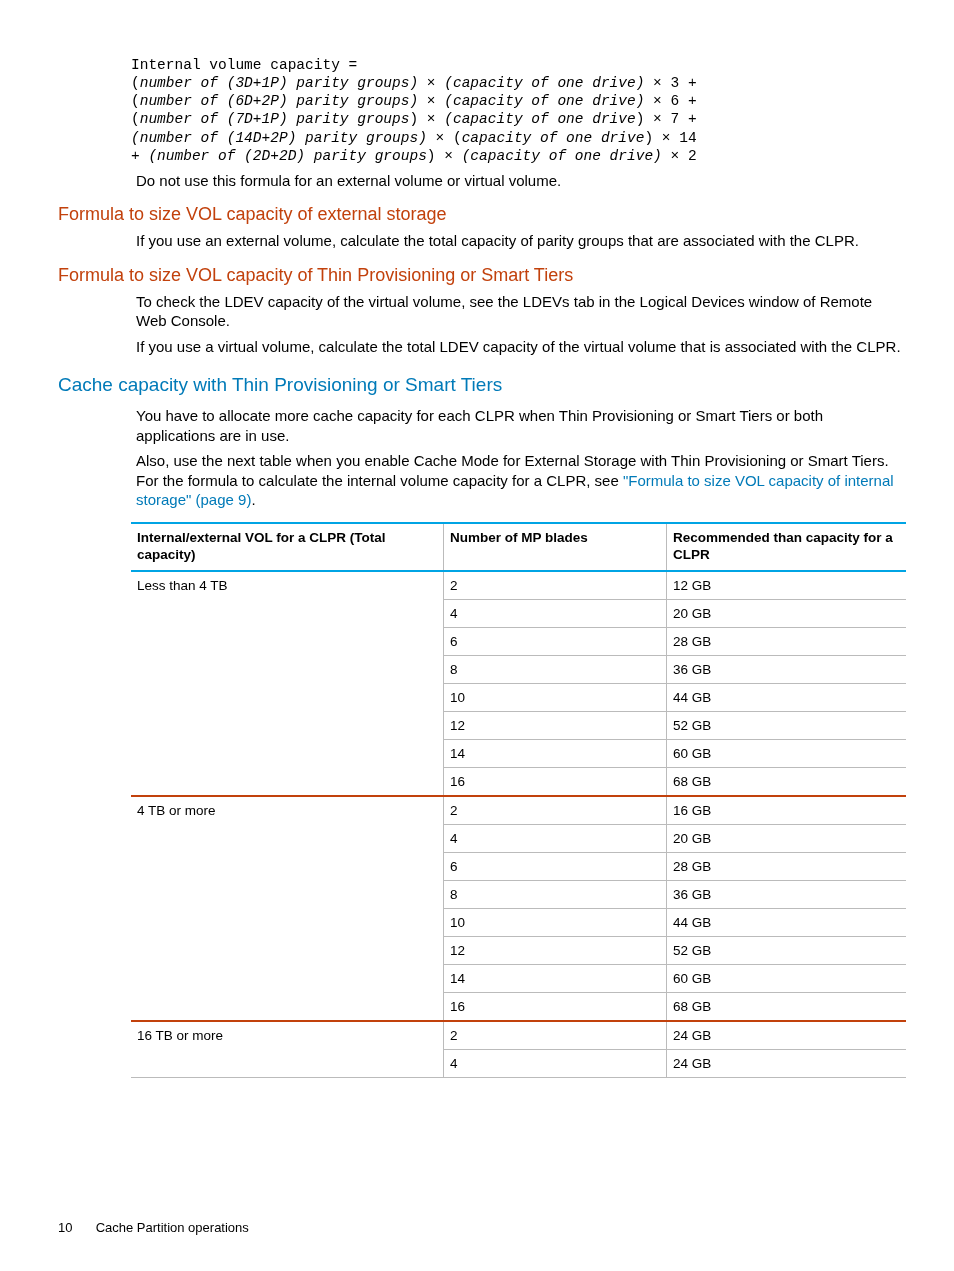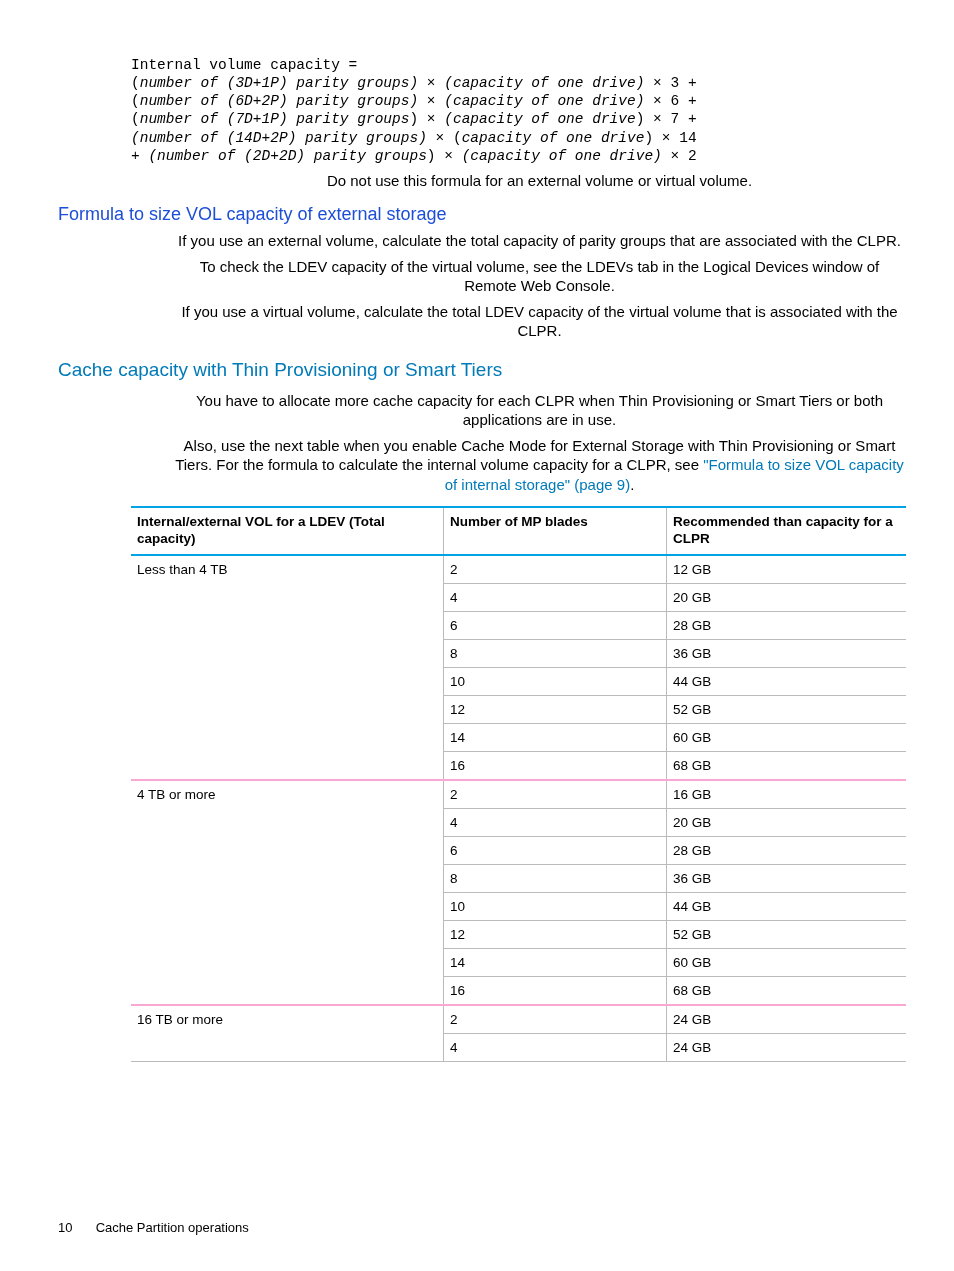--- a/index.html
+++ b/index.html
@@ -20,28 +20,27 @@
   }
   .code-block {
     font-family: "Courier New", Courier, monospace;
     font-size: 14.5px;
     line-height: 1.25;
     margin-left: 73px;
     white-space: pre;
   }
   .code-block .italic { font-style: italic; }
   .body-text {
-    margin-left: 117px;
+    margin-left: 78px;
     line-height: 1.3;
     margin-top: 6px;
     margin-bottom: 6px;
-    text-align: center;
   }
   .h3 {
-    color: #1d4ed8;
+    color: #c2410c;
     font-size: 18px;
     font-weight: normal;
     margin: 14px 0 6px 0;
   }
   .h2 {
     color: #007ab8;
     font-size: 19px;
     font-weight: normal;
     margin: 18px 0 10px 0;
   }
@@ -71,21 +70,21 @@
   table.data td {
     border-bottom: 1px solid #bbb;
     border-left: 1px solid #bbb;
     border-right: 1px solid #bbb;
     padding: 6px 6px;
     vertical-align: top;
     font-weight: normal;
   }
   table.data td:first-child { border-left: none; }
   table.data td:last-child  { border-right: none; }
-  table.data tr.group-start td { border-top: 2px solid #f9a8d4; }
+  table.data tr.group-start td { border-top: 2px solid #c2410c; }
   .footer {
     position: absolute;
     bottom: 36px;
     left: 58px;
     font-size: 13px;
   }
   .footer .pg { display:inline-block; width: 34px; }
 </style>
 </head>
 <body>
@@ -97,33 +96,34 @@
 <span>(</span><span class="italic">number of (6D+2P) parity groups)</span><span> × </span><span class="italic">(capacity of one drive)</span><span> × 6 +</span>
 <span>(</span><span class="italic">number of (7D+1P) parity groups</span><span>) × </span><span class="italic">(capacity of one drive</span><span>) × 7 +</span>
 <span class="italic">(number of (14D+2P) parity groups)</span><span> × (</span><span class="italic">capacity of one drive</span><span>) × 14</span>
 <span>+ </span><span class="italic">(number of (2D+2D) parity groups</span><span>) × </span><span class="italic">(capacity of one drive)</span><span> × 2</span></div>
 
   <p class="body-text">Do not use this formula for an external volume or virtual volume.</p>
 
   <div class="h3">Formula to size VOL capacity of external storage</div>
   <p class="body-text">If you use an external volume, calculate the total capacity of parity groups that are associated with the CLPR.</p>
 
+  <div class="h3">Formula to size VOL capacity of Thin Provisioning or Smart Tiers</div>
   <p class="body-text">To check the LDEV capacity of the virtual volume, see the LDEVs tab in the Logical Devices window of Remote Web Console.</p>
   <p class="body-text">If you use a virtual volume, calculate the total LDEV capacity of the virtual volume that is associated with the CLPR.</p>
 
   <div class="h2">Cache capacity with Thin Provisioning or Smart Tiers</div>
   <p class="body-text">You have to allocate more cache capacity for each CLPR when Thin Provisioning or Smart Tiers or both applications are in use.</p>
   <p class="body-text">
     <span>Also, use the next table when you enable Cache Mode for External Storage with Thin Provisioning or Smart Tiers. For the formula to calculate the internal volume capacity for a CLPR, see </span><span class="link">"Formula to size VOL capacity of internal storage" (page 9)</span><span>.</span>
   </p>
 
   <table class="data">
     <thead>
       <tr>
-        <th style="width:300px">Internal/external VOL for a LDEV (Total capacity)</th>
+        <th style="width:300px">Internal/external VOL for a CLPR (Total capacity)</th>
         <th style="width:210px">Number of MP blades</th>
         <th>Recommended than capacity for a CLPR</th>
       </tr>
     </thead>
     <tbody id="table-body">
         <tr class="group-start">
           <td rowspan="8">Less than 4 TB</td>
           <td>2</td>
           <td>12 GB</td>
         </tr>

